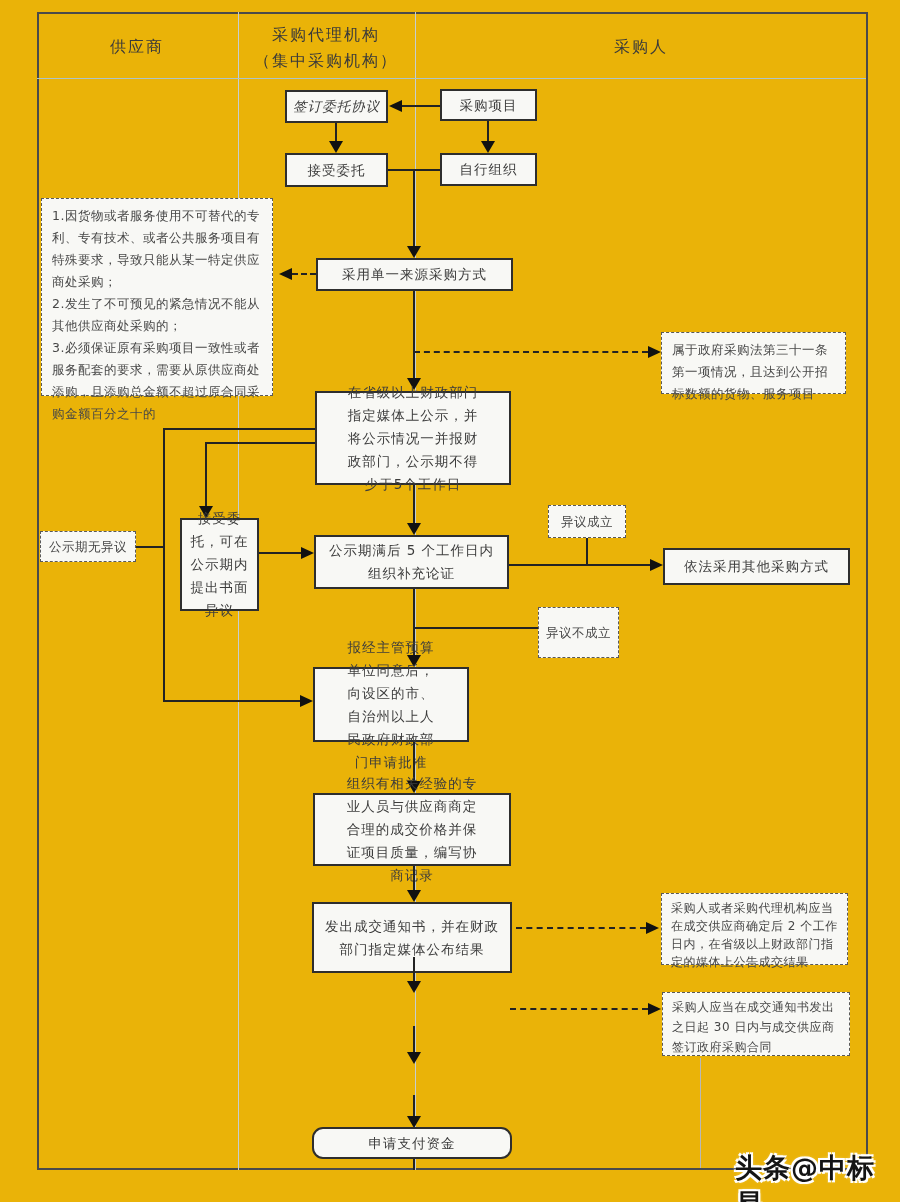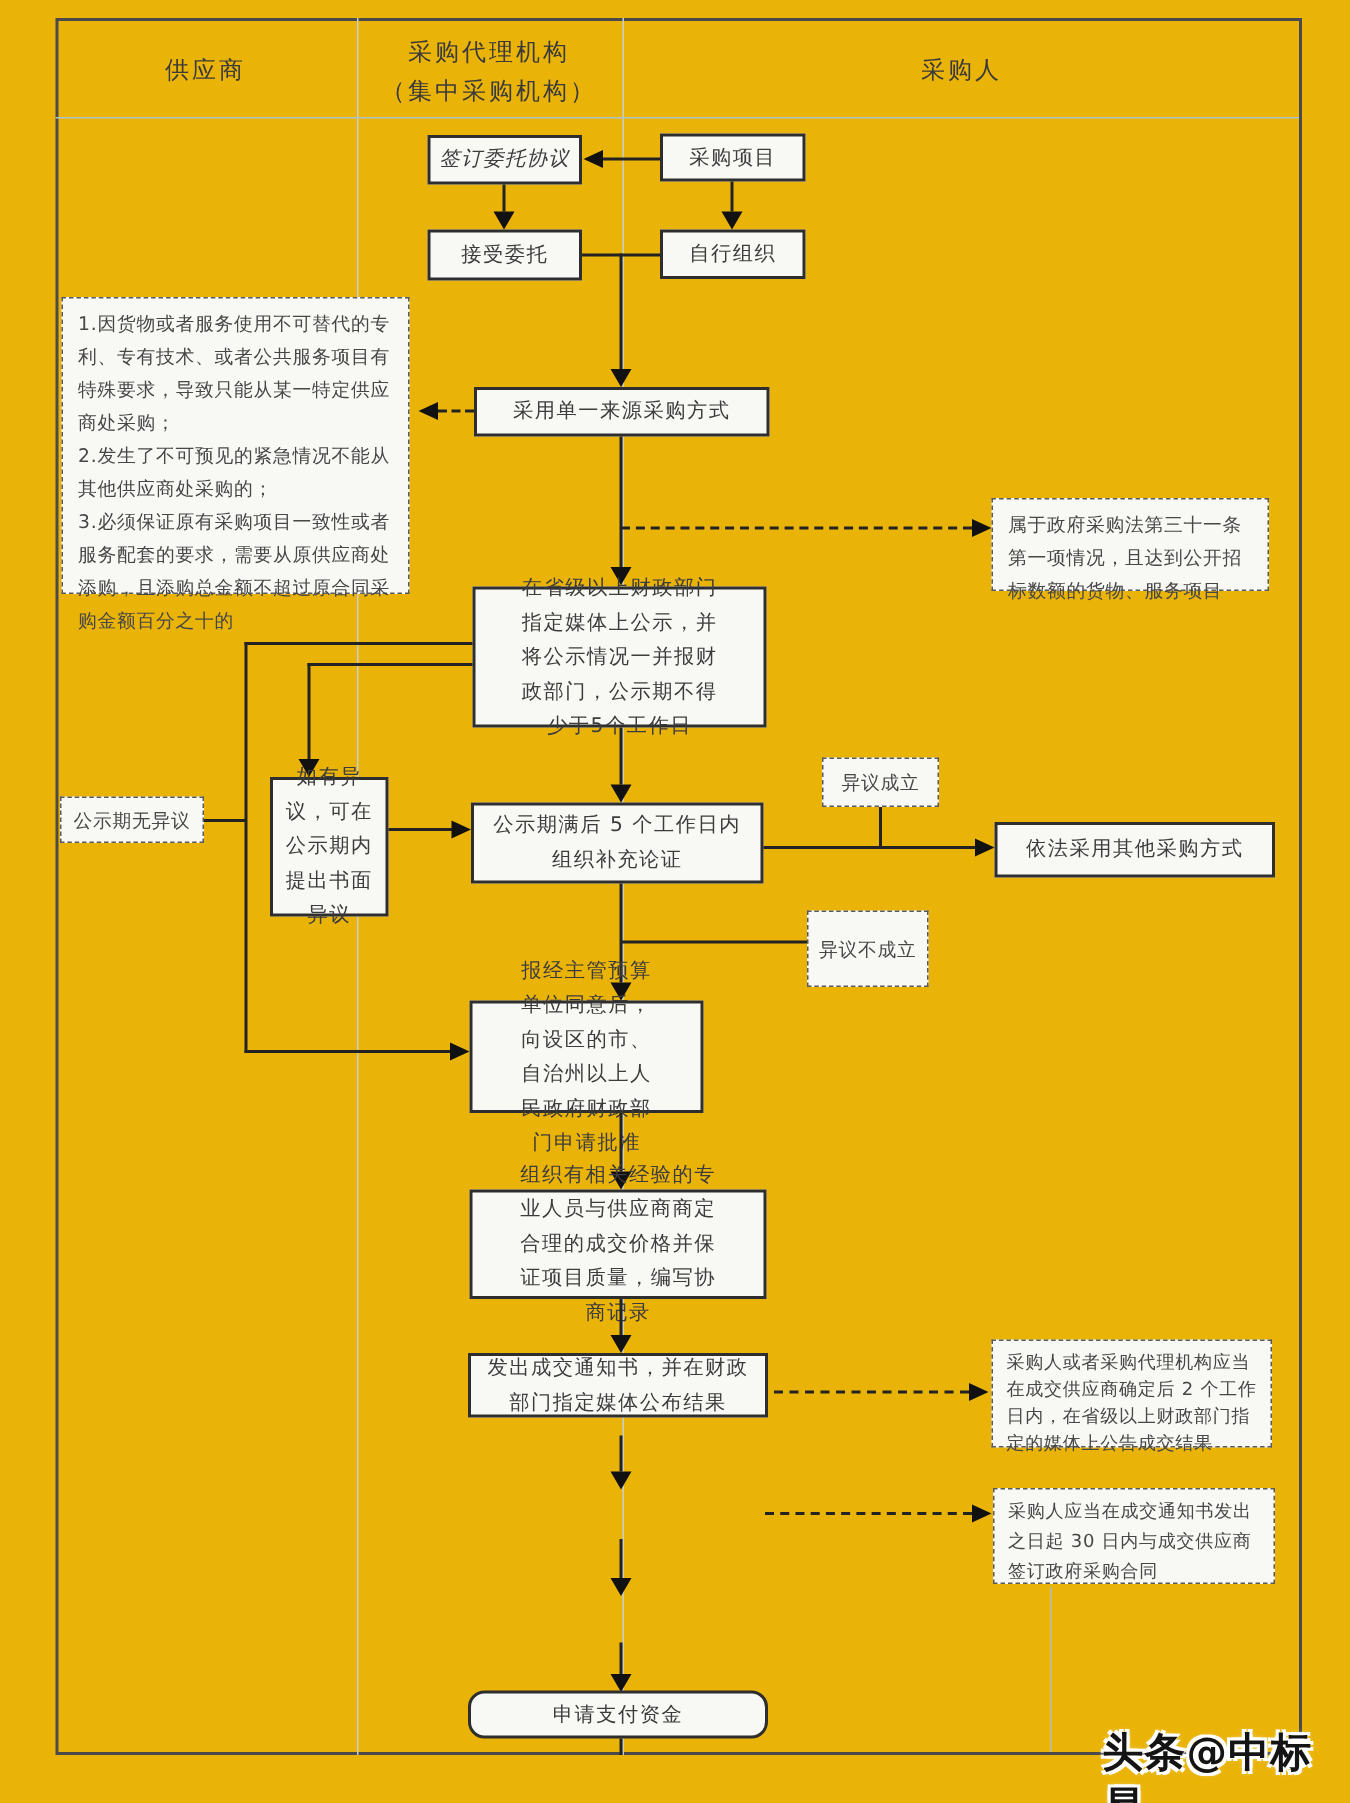--- a/index.html
+++ b/index.html
@@ -80,21 +80,21 @@
   <div class="abs ln" style="left:205px;top:442px;width:110px;height:2px;"></div>
   <div class="abs ln" style="left:163px;top:428px;width:2px;height:274px;"></div>
   <div class="abs ln" style="left:205px;top:442px;width:2px;height:64px;"></div>
   <div class="abs ah ah-down" style="left:199px;top:506px;"></div>
   <div class="abs ln" style="left:163px;top:700px;width:137px;height:2px;"></div>
   <div class="abs ah ah-right" style="left:300px;top:695px;"></div>
 
   <div class="abs dbox center" style="left:40px;top:531px;width:96px;height:31px;">公示期无异议</div>
   <div class="abs ln" style="left:136px;top:546px;width:28px;height:2px;"></div>
 
-  <div class="abs box" style="left:180px;top:518px;width:79px;height:93px;">如有异议，可在公示期内提出书面异议</div>
+  <div class="abs box" style="left:180px;top:518px;width:79px;height:93px;">接受委托，可在公示期内提出书面异议</div>
   <div class="abs ln" style="left:259px;top:552px;width:43px;height:2px;"></div>
   <div class="abs ah ah-right" style="left:301px;top:547px;"></div>
 
   <div class="abs box" style="left:314px;top:535px;width:195px;height:54px;">公示期满后 5 个工作日内组织补充论证</div>
   <div class="abs ln" style="left:413px;top:485px;width:2px;height:38px;"></div>
   <div class="abs ah ah-down" style="left:407px;top:523px;"></div>
 
   <div class="abs dbox center" style="left:548px;top:505px;width:78px;height:33px;">异议成立</div>
   <div class="abs ln" style="left:586px;top:538px;width:2px;height:28px;"></div>
   <div class="abs ln" style="left:509px;top:564px;width:141px;height:2px;"></div>
@@ -107,21 +107,21 @@
   <div class="abs dbox center" style="left:538px;top:607px;width:81px;height:51px;">异议不成立</div>
 
   <div class="abs box para" style="left:313px;top:667px;width:156px;height:75px;">报经主管预算单位同意后，向设区的市、自治州以上人民政府财政部门申请批准</div>
   <div class="abs ln" style="left:413px;top:742px;width:2px;height:39px;"></div>
   <div class="abs ah ah-down" style="left:407px;top:781px;"></div>
 
   <div class="abs box para" style="left:313px;top:793px;width:198px;height:73px;">组织有相关经验的专业人员与供应商商定合理的成交价格并保证项目质量，编写协商记录</div>
   <div class="abs ln" style="left:413px;top:866px;width:2px;height:24px;"></div>
   <div class="abs ah ah-down" style="left:407px;top:890px;"></div>
 
-  <div class="abs box" style="left:312px;top:902px;width:200px;height:43px;">发出成交通知书，并在财政部门指定媒体公布结果</div>
+  <div class="abs box" style="left:312px;top:902px;width:200px;height:71px;">发出成交通知书，并在财政部门指定媒体公布结果</div>
   <div class="abs dln-h" style="left:516px;top:927px;width:130px;"></div>
   <div class="abs ah ah-right" style="left:646px;top:922px;"></div>
   <div class="abs dbox" style="left:661px;top:893px;width:187px;height:72px;font-size:12px;line-height:18px;padding:5px 9px;">采购人或者采购代理机构应当在成交供应商确定后 2 个工作日内，在省级以上财政部门指定的媒体上公告成交结果</div>
   <div class="abs ln" style="left:413px;top:957px;width:2px;height:24px;"></div>
   <div class="abs ah ah-down" style="left:407px;top:981px;"></div>
 
   <div class="abs dln-h" style="left:510px;top:1008px;width:138px;"></div>
   <div class="abs ah ah-right" style="left:648px;top:1003px;"></div>
   <div class="abs dbox" style="left:662px;top:992px;width:188px;height:64px;font-size:12px;line-height:20px;padding:4px 9px;">采购人应当在成交通知书发出之日起 30 日内与成交供应商签订政府采购合同</div>
   <div class="abs ln" style="left:413px;top:1026px;width:2px;height:26px;"></div>

